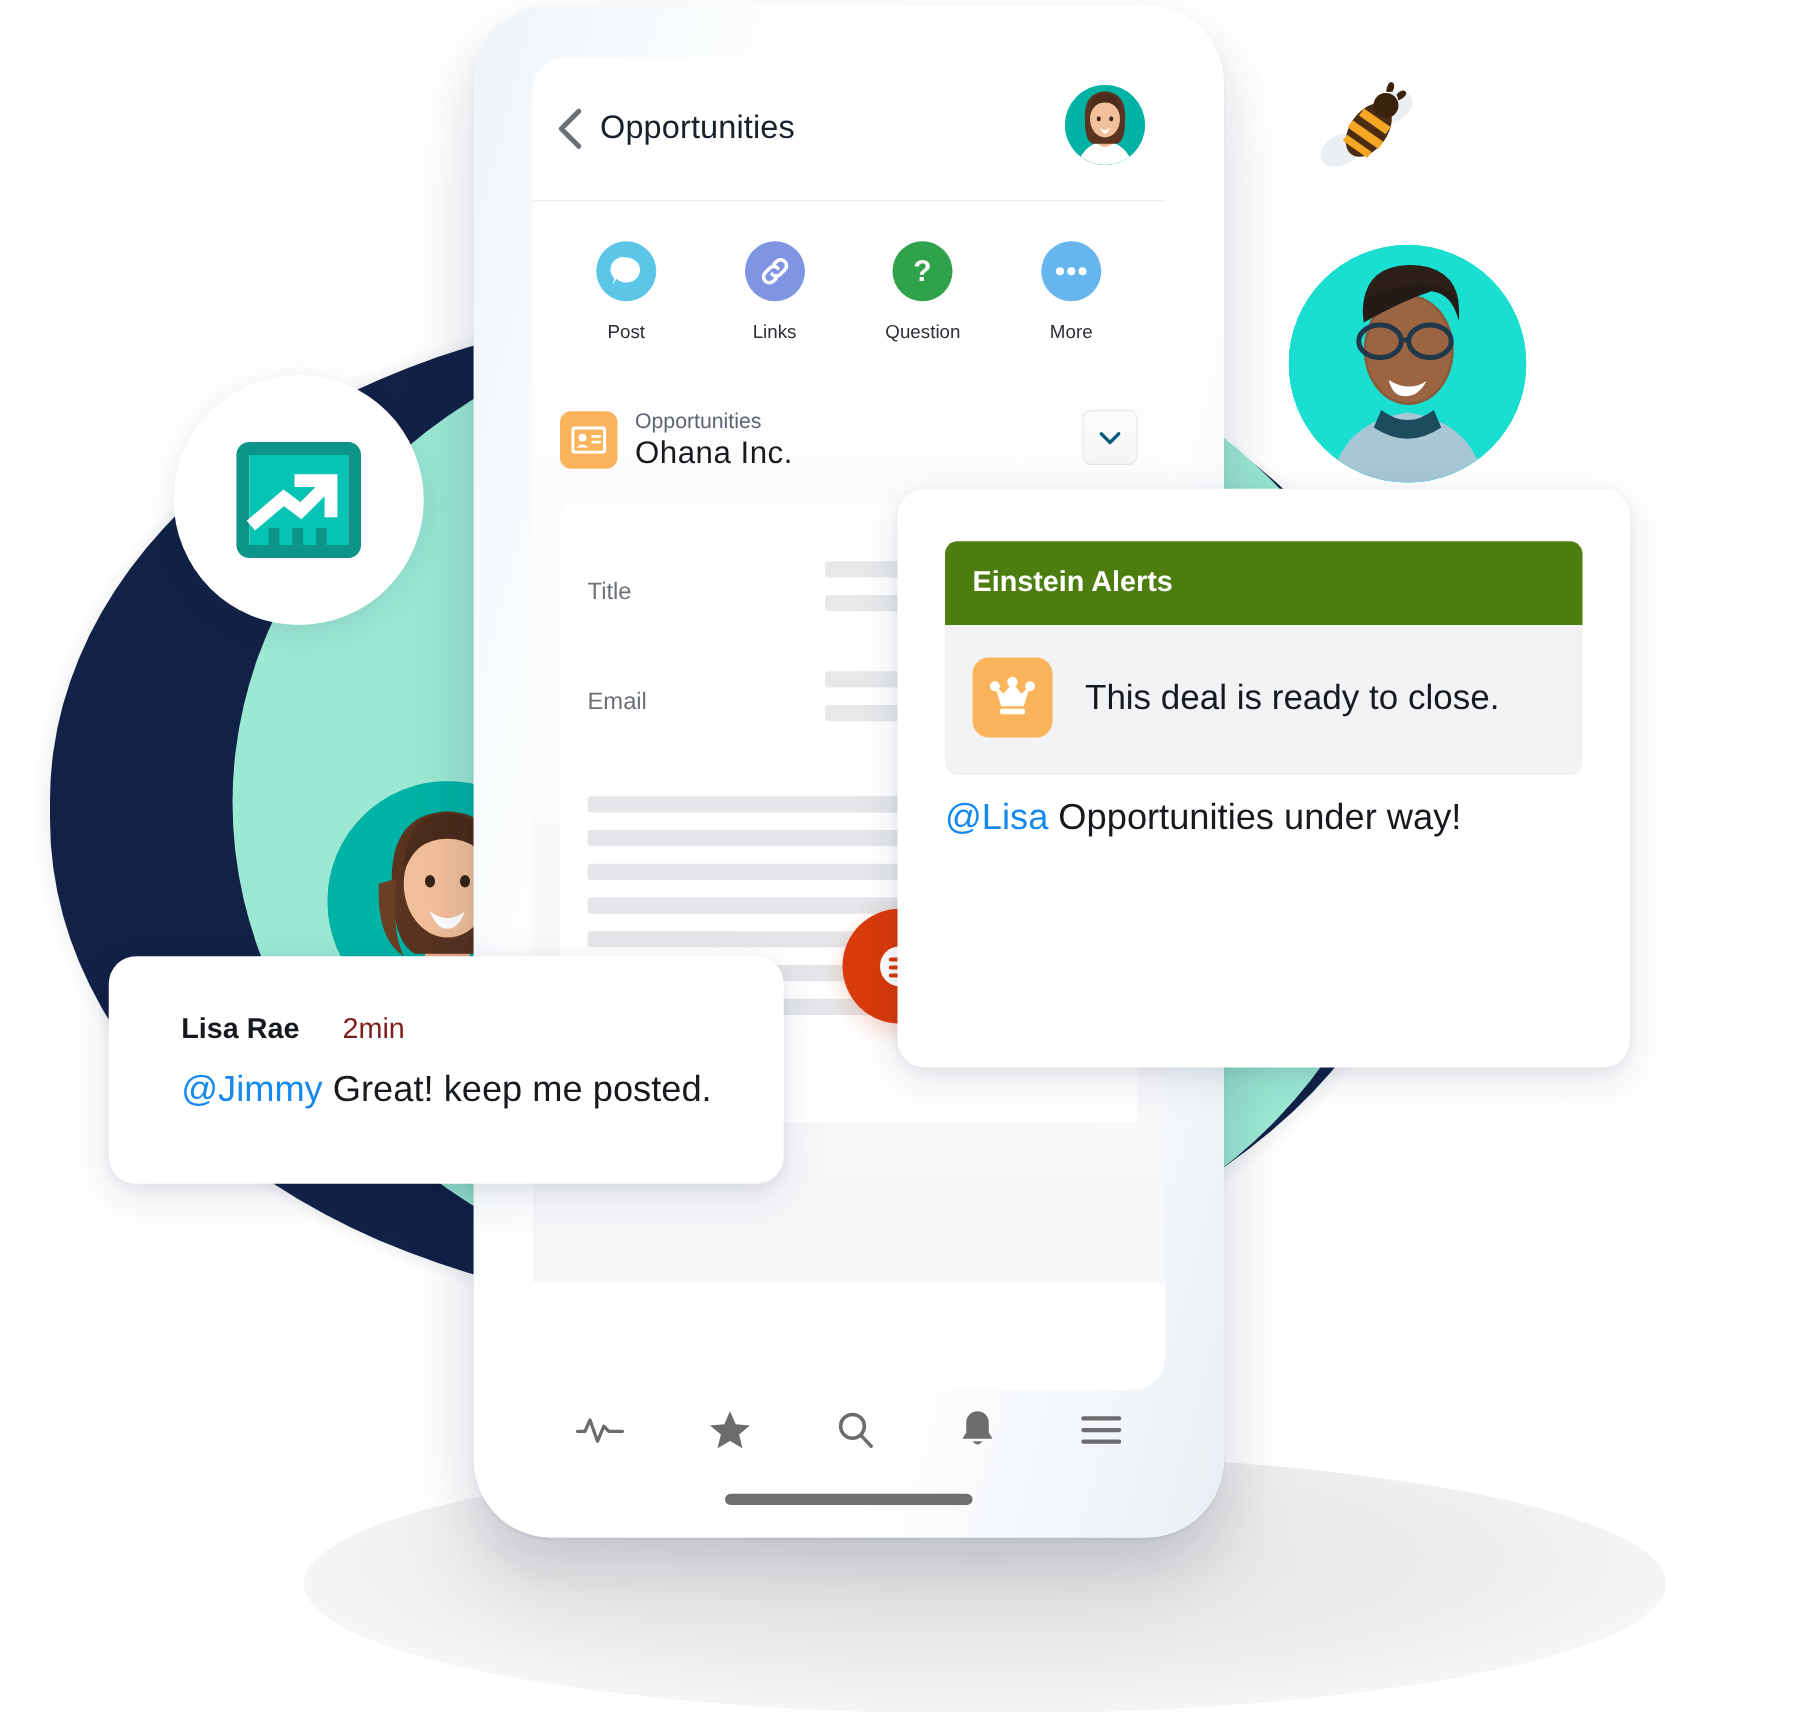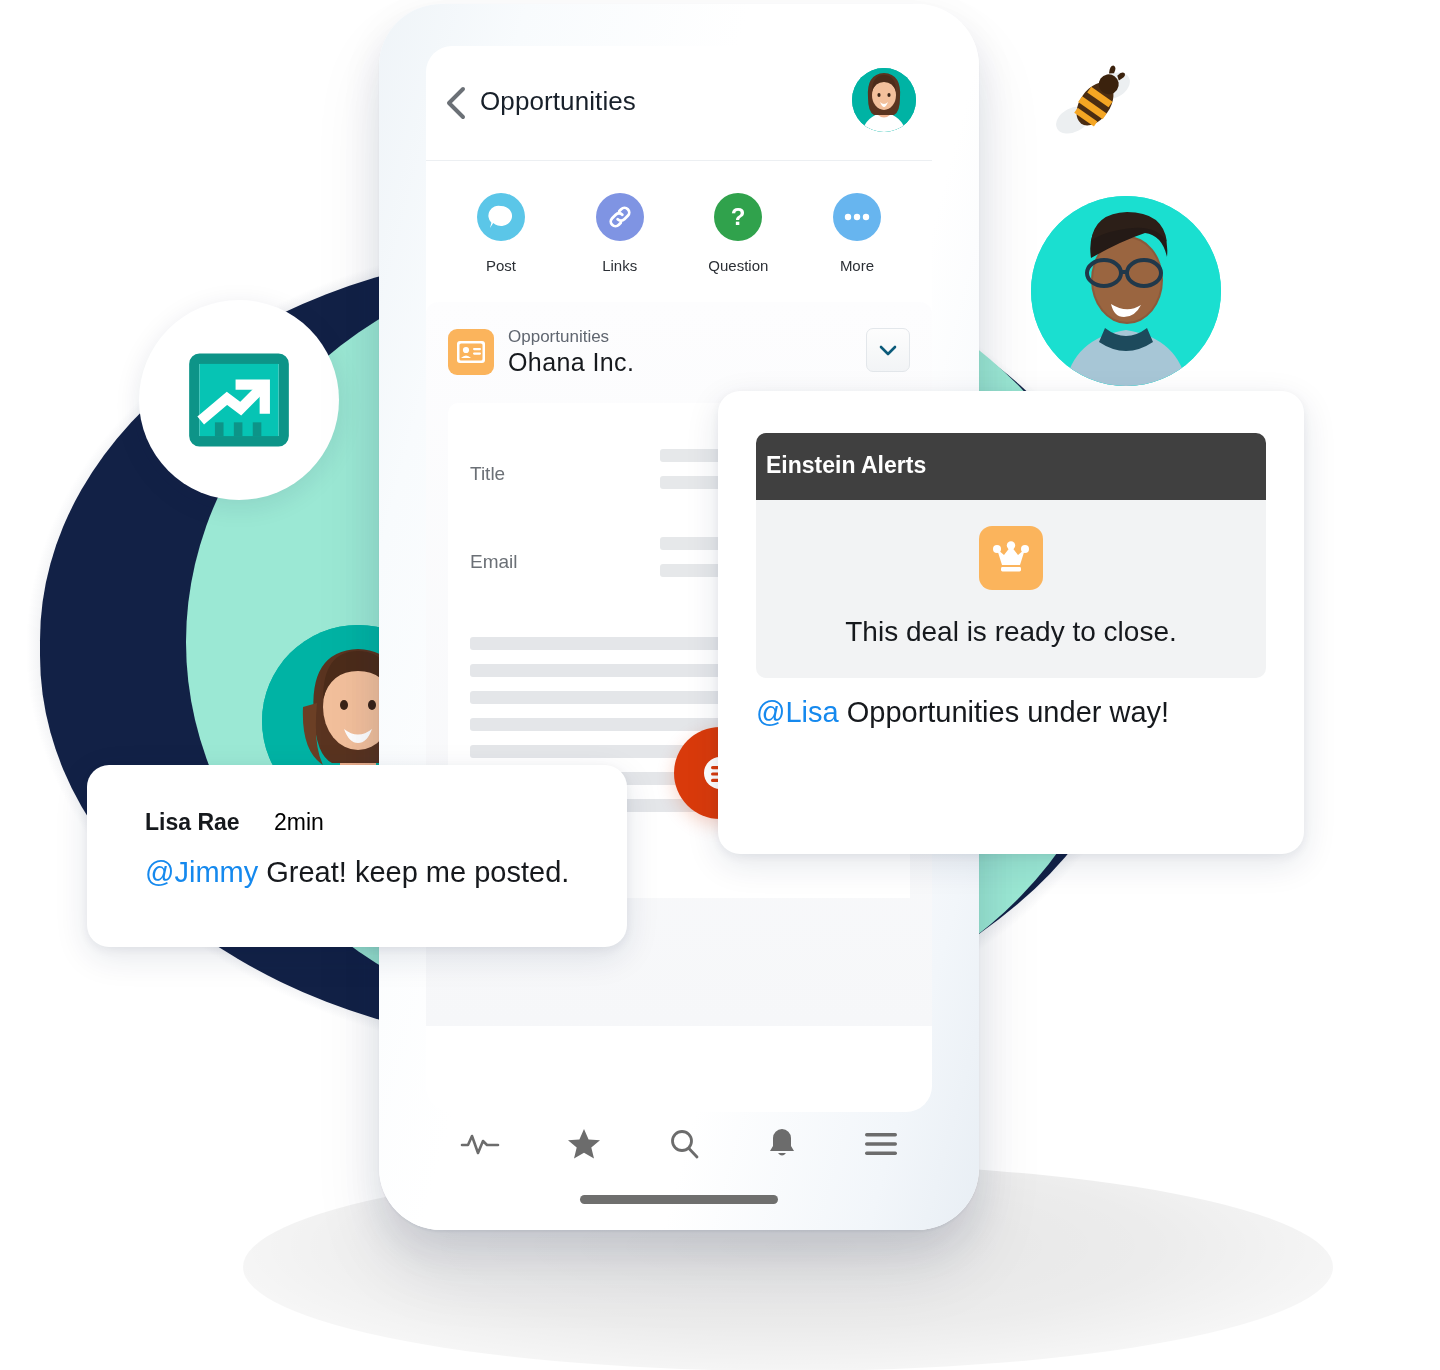--- a/index.html
+++ b/index.html
@@ -291,34 +291,34 @@
     border-radius: 22px;
     box-shadow: 0 10px 34px rgba(18,33,70,.11), 0 3px 10px rgba(18,33,70,.06);
   }
   .card-einstein {
     left: 718px; top: 391px;
     width: 586px; height: 463px;
     padding: 0;
   }
   .einstein-inner { padding: 42px 38px 0 38px; }
   .einstein-banner {
-    background: #404040;
+    background: #4d7c0f;
     border-radius: 10px 10px 0 0;
-    padding: 19px 22px 21px 10px;
+    padding: 19px 22px 21px 22px;
   }
   .einstein-banner-title {
     color: #ffffff;
     font-size: 23px;
     font-weight: bold;
   }
   .einstein-body {
     background: #f2f3f4;
     border-radius: 0 0 10px 10px;
     padding: 26px 22px 30px 22px;
-    display: flex; align-items: center; gap: 26px; flex-direction: column;
+    display: flex; align-items: center; gap: 26px;
   }
   .crown-tile {
     width: 64px; height: 64px;
     border-radius: 13px;
     background: #fbb45c;
     display: flex; align-items: center; justify-content: center;
     flex: none;
   }
   .einstein-text {
     font-size: 28px;
@@ -342,21 +342,21 @@
 
   .card-lisa {
     left: 87px; top: 765px;
     width: 540px; height: 182px;
   }
   .lisa-meta {
     padding: 44px 0 0 58px;
     font-size: 23px;
   }
   .lisa-name { color: #16191d; font-weight: bold; }
-  .lisa-time { color: #000000; margin-left: 28px; }
+  .lisa-time { color: #7f1d1d; margin-left: 28px; }
   .lisa-text {
     padding: 20px 0 0 58px;
     font-size: 29px;
     color: #16191d;
   }
 
   
   .bee {
     position: absolute;
     left: 1051px;

